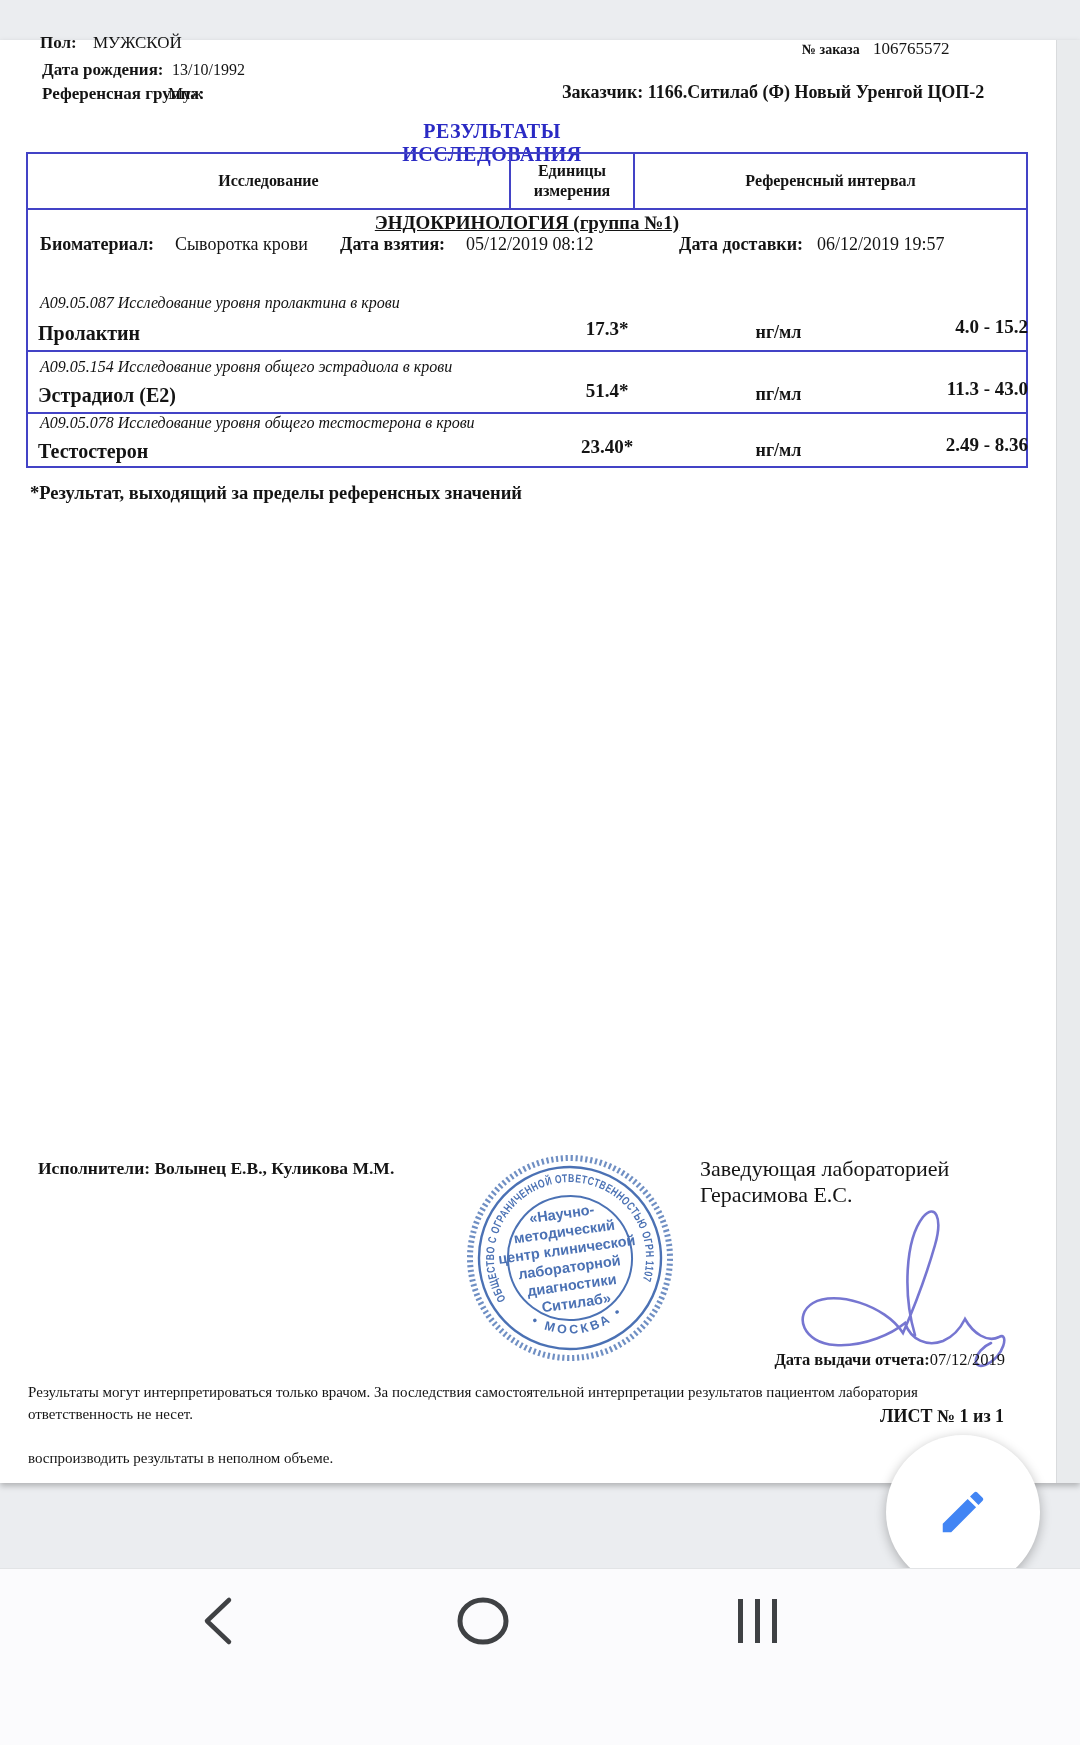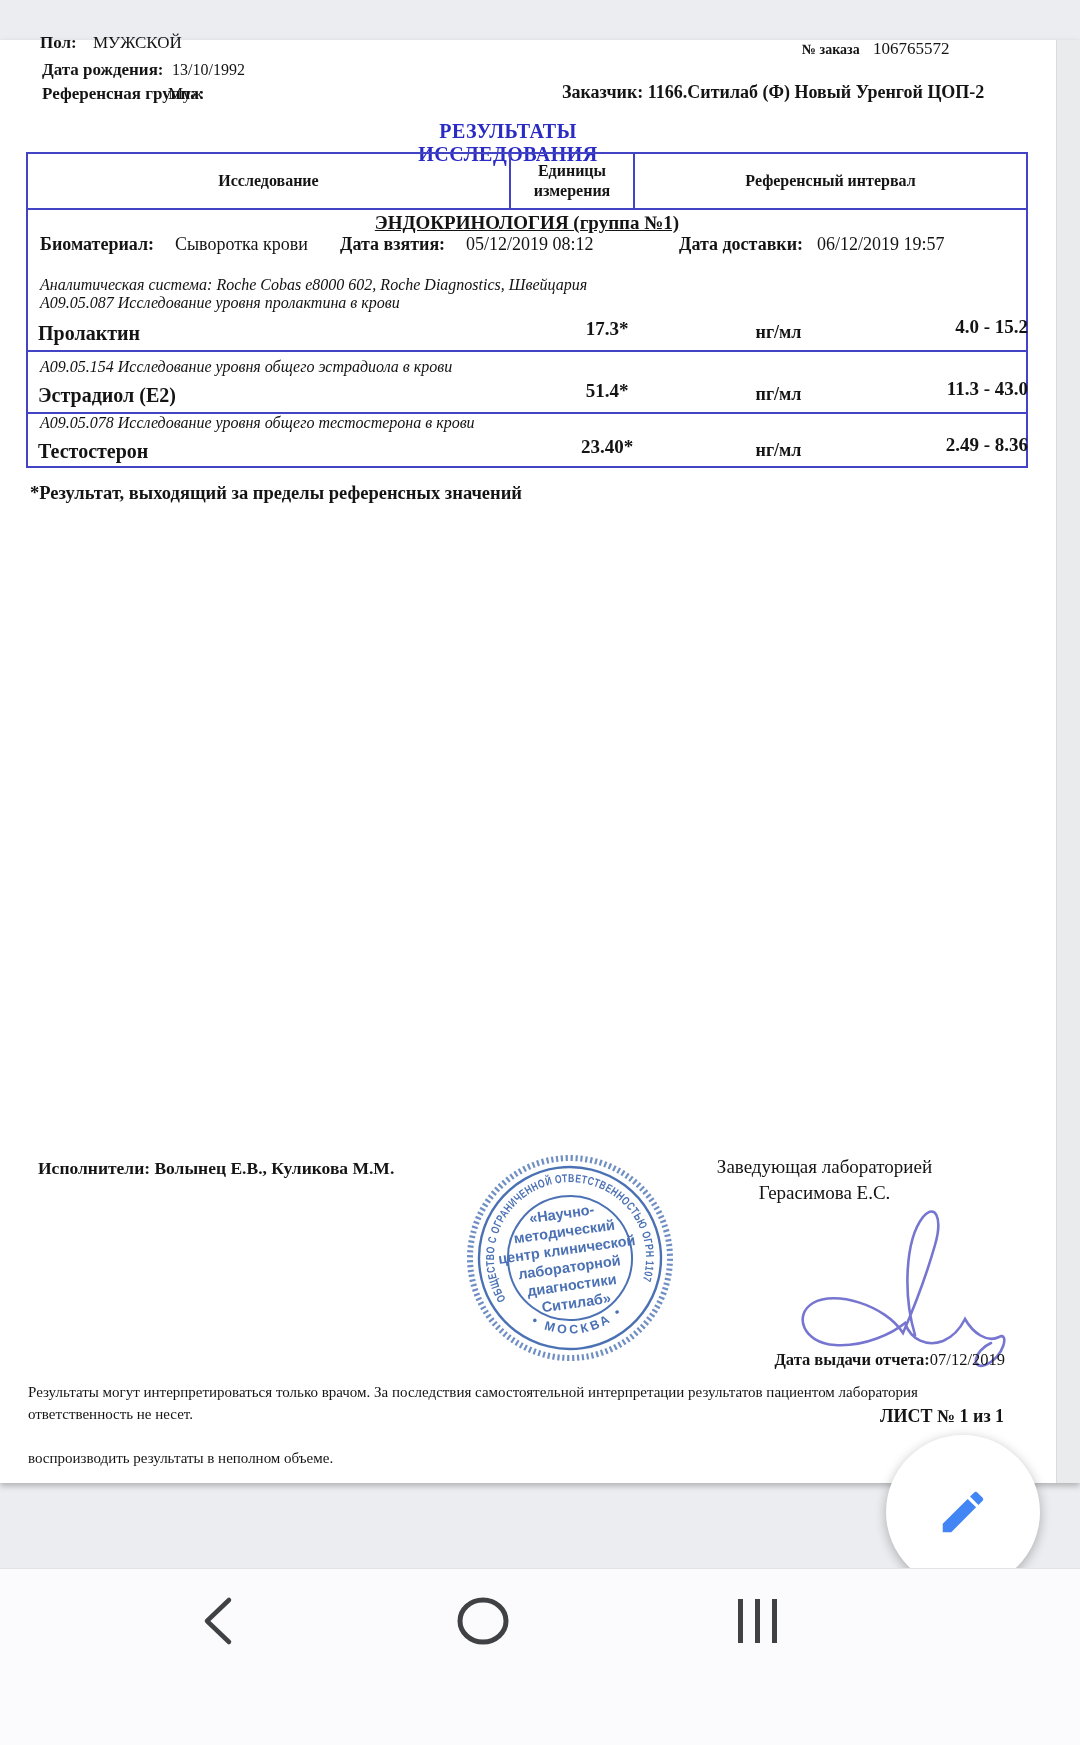--- a/index.html
+++ b/index.html
@@ -10,21 +10,21 @@
     color:#141414;
   }
   .abs{position:absolute;}
   .doc{
     position:absolute;left:0;top:0;width:1080px;height:1443px;background:#ffffff;
     box-shadow:0 3px 6px rgba(0,0,0,.25);
     margin-top:40px;
   }
   .b{font-weight:bold;}
   .doc-title{
-    left:348px;top:80px;width:320px;text-align:center;
+    left:332px;top:80px;width:320px;text-align:center;
     color:#2a2ac4;font-weight:bold;font-size:20px;letter-spacing:.5px;
   }
   
   .tframe{
     left:26px;top:112px;width:1002px;height:316px;
     border:2.5px solid #4343c6;box-sizing:border-box;
   }
   .thead{
     position:absolute;left:0;top:0;width:100%;height:56px;display:flex;
     border-bottom:2.5px solid #4343c6;box-sizing:border-box;
@@ -41,21 +41,21 @@
     font-weight:bold;font-size:19px;text-decoration:underline;
   }
   .bio{font-size:18px;top:194px;}
   .ital{font-style:italic;font-size:16px;left:40px;color:#111;}
   .testname{left:38px;font-weight:bold;font-size:20px;}
   .result{left:509px;width:196px;text-align:center;font-weight:bold;font-size:19px;}
   .units{left:705px;width:147px;text-align:center;font-weight:bold;font-size:18px;}
   .refint{left:852px;width:176px;text-align:right;font-weight:bold;font-size:19px;}
   .footnote{left:30px;top:443px;font-weight:bold;font-size:18.5px;}
   .executors{left:38px;top:1118px;font-weight:bold;font-size:17.5px;}
-  .headblock{left:672px;width:305px;text-align:center;font-size:19px;}
+  .headblock{left:700px;width:305px;text-align:left;font-size:22px;}
   .issue{left:705px;width:300px;top:1310px;text-align:right;font-size:16.5px;}
   .discl{left:28px;font-size:15px;}
   .sheet{left:880px;top:1366px;font-weight:bold;font-size:18px;}
   .right-strip{
     left:1056px;top:0;width:24px;height:1443px;background:#e9ebed;
     border-left:1px solid #d9dbdd;
   }
   .fab{
     left:886px;top:1435px;width:154px;height:154px;border-radius:50%;
     background:#ffffff;box-shadow:0 3px 12px rgba(0,0,0,.28);
@@ -100,21 +100,20 @@
 
   <div class="abs section-title">ЭНДОКРИНОЛОГИЯ (группа №1)</div>
 
   <span class="abs b bio" style="left:40px;">Биоматериал:</span>
   <span class="abs bio" style="left:175px;">Сыворотка крови</span>
   <span class="abs b bio" style="left:340px;">Дата взятия:</span>
   <span class="abs bio" style="left:466px;">05/12/2019 08:12</span>
   <span class="abs b bio" style="left:679px;">Дата доставки:</span>
   <span class="abs bio" style="left:817px;">06/12/2019 19:57</span>
 
-  <div class="abs ital" style="top:236px;">Аналитическая система: Roche Cobas e8000 602, Roche Diagnostics, Швейцария</div>
 
   <div class="abs ital" style="top:254px;">А09.05.087 Исследование уровня пролактина в крови</div>
   <div class="abs testname" style="top:282px;">Пролактин</div>
   <div class="abs result" style="top:278px;">17.3*</div>
   <div class="abs units" style="top:282px;">нг/мл</div>
   <div class="abs refint" style="top:276px;">4.0 - 15.2</div>
 
   <div class="abs ital" style="top:318px;">А09.05.154 Исследование уровня общего эстрадиола в крови</div>
   <div class="abs testname" style="top:344px;">Эстрадиол (Е2)</div>
   <div class="abs result" style="top:340px;">51.4*</div>

